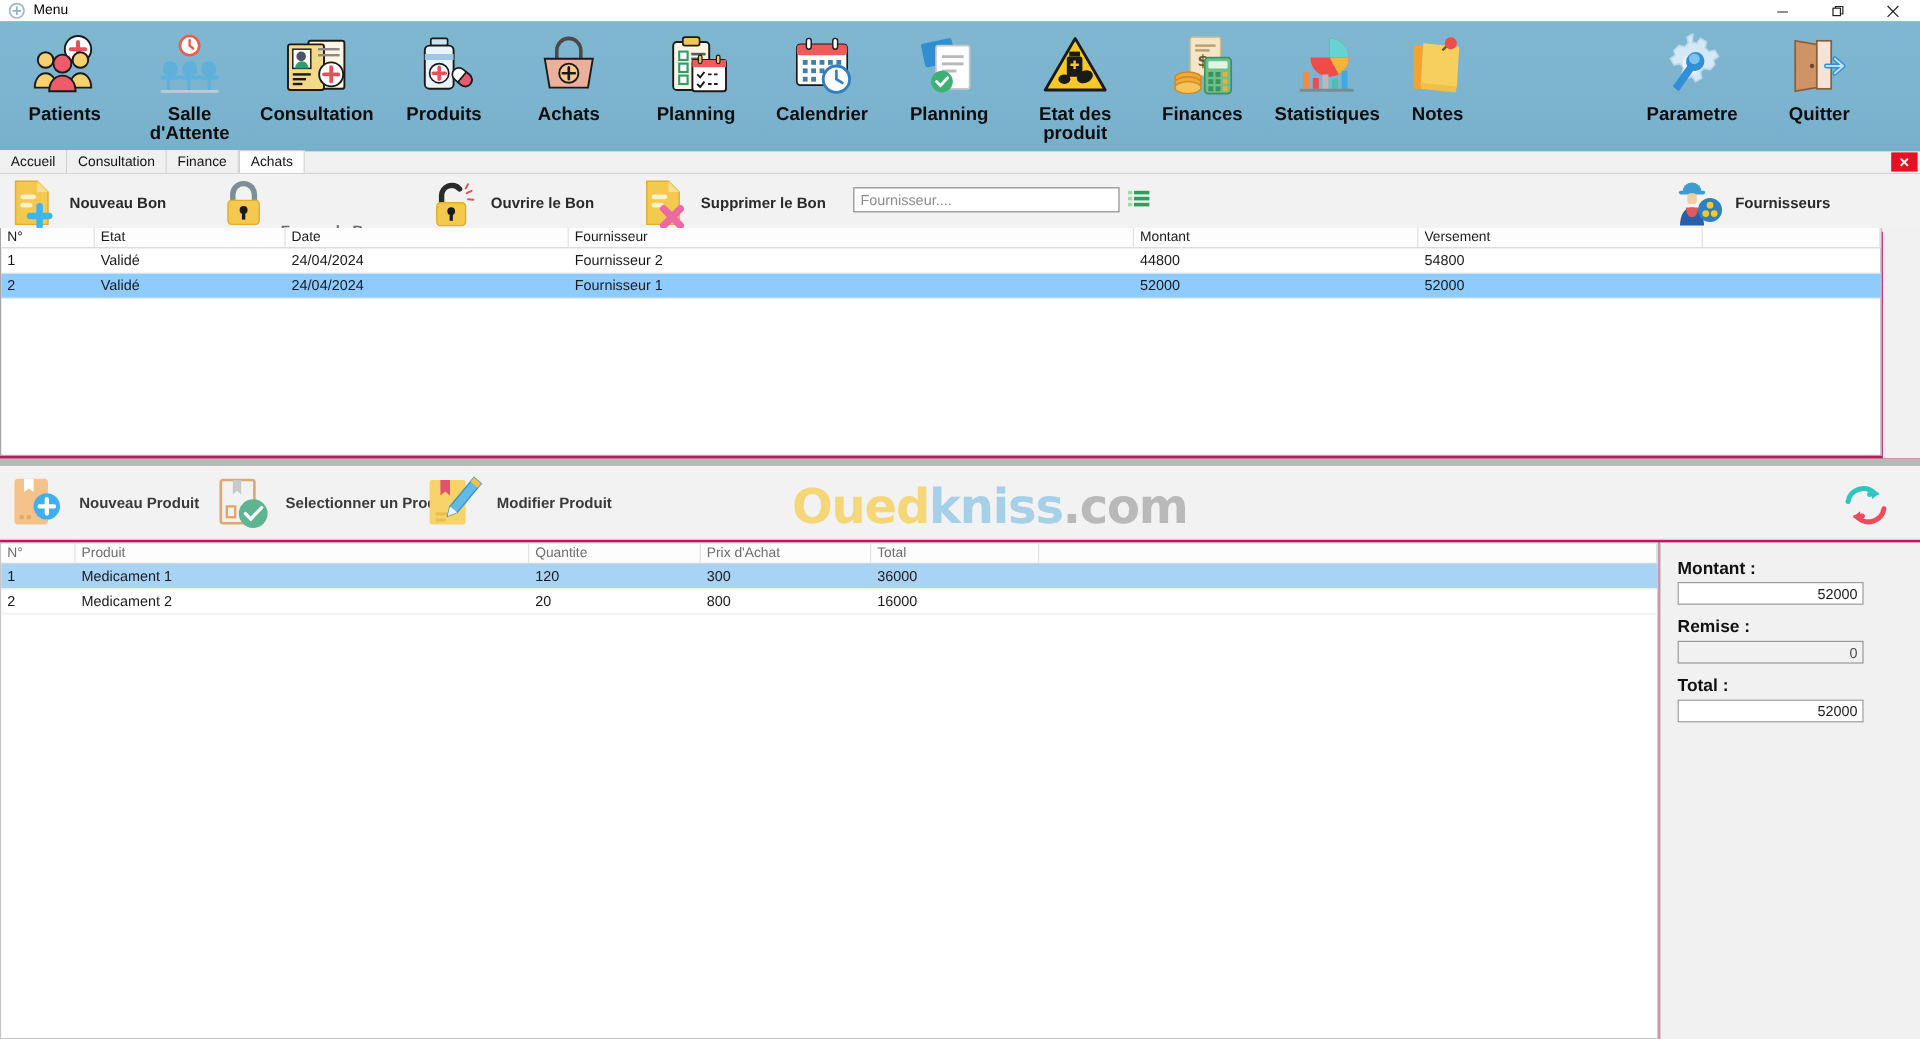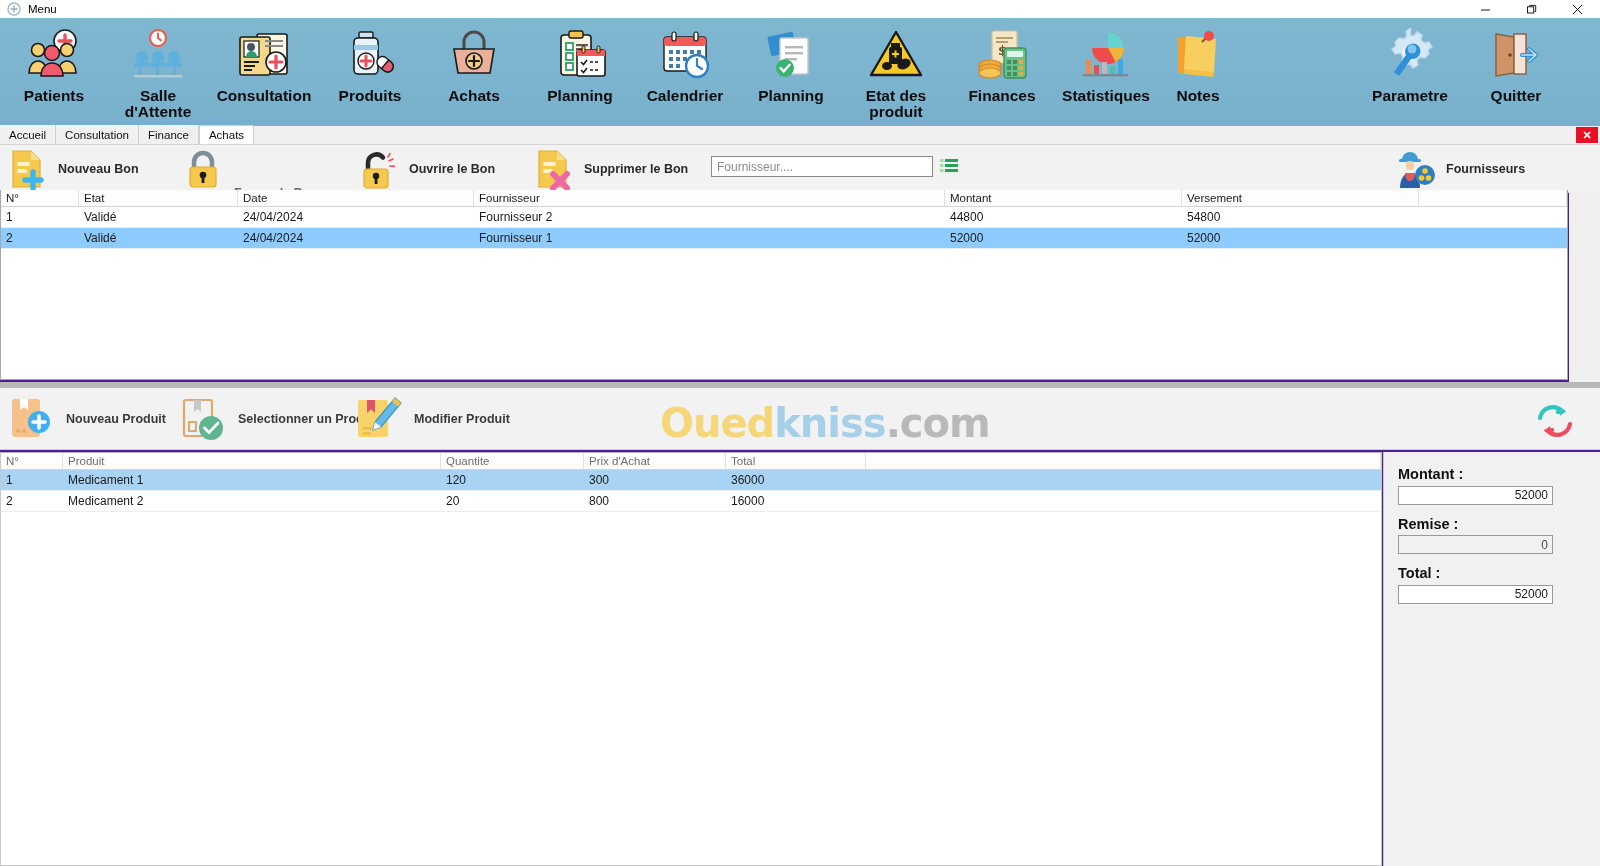--- a/index.html
+++ b/index.html
@@ -2,21 +2,21 @@
 <html><head>
 <meta charset="utf-8">
 <style>
   * { box-sizing: border-box; margin: 0; padding: 0; }
   html, body {
     width: 1600px; height: 866px;
     font-family: "Liberation Sans", sans-serif;
     background: #ffffff;
     overflow: hidden;
   }
-  .app { position: relative; width: 1600px; height: 866px; background:#4c1d95; }
+  .app { position: relative; width: 1600px; height: 866px; background:#be185d; }
 
   
   .titlebar {
     height: 18px; width: 100%;
     background: #ffffff;
     display: flex; align-items: center;
     position: relative;
     border-bottom: 0;
   }
   .titlebar .appicon {

